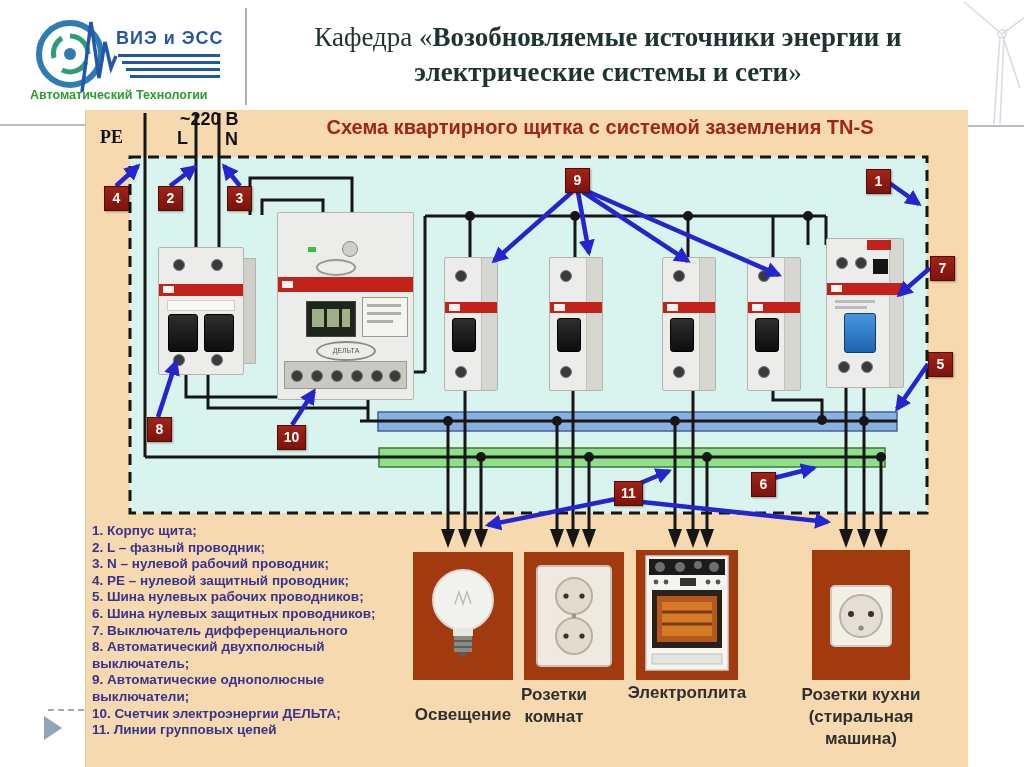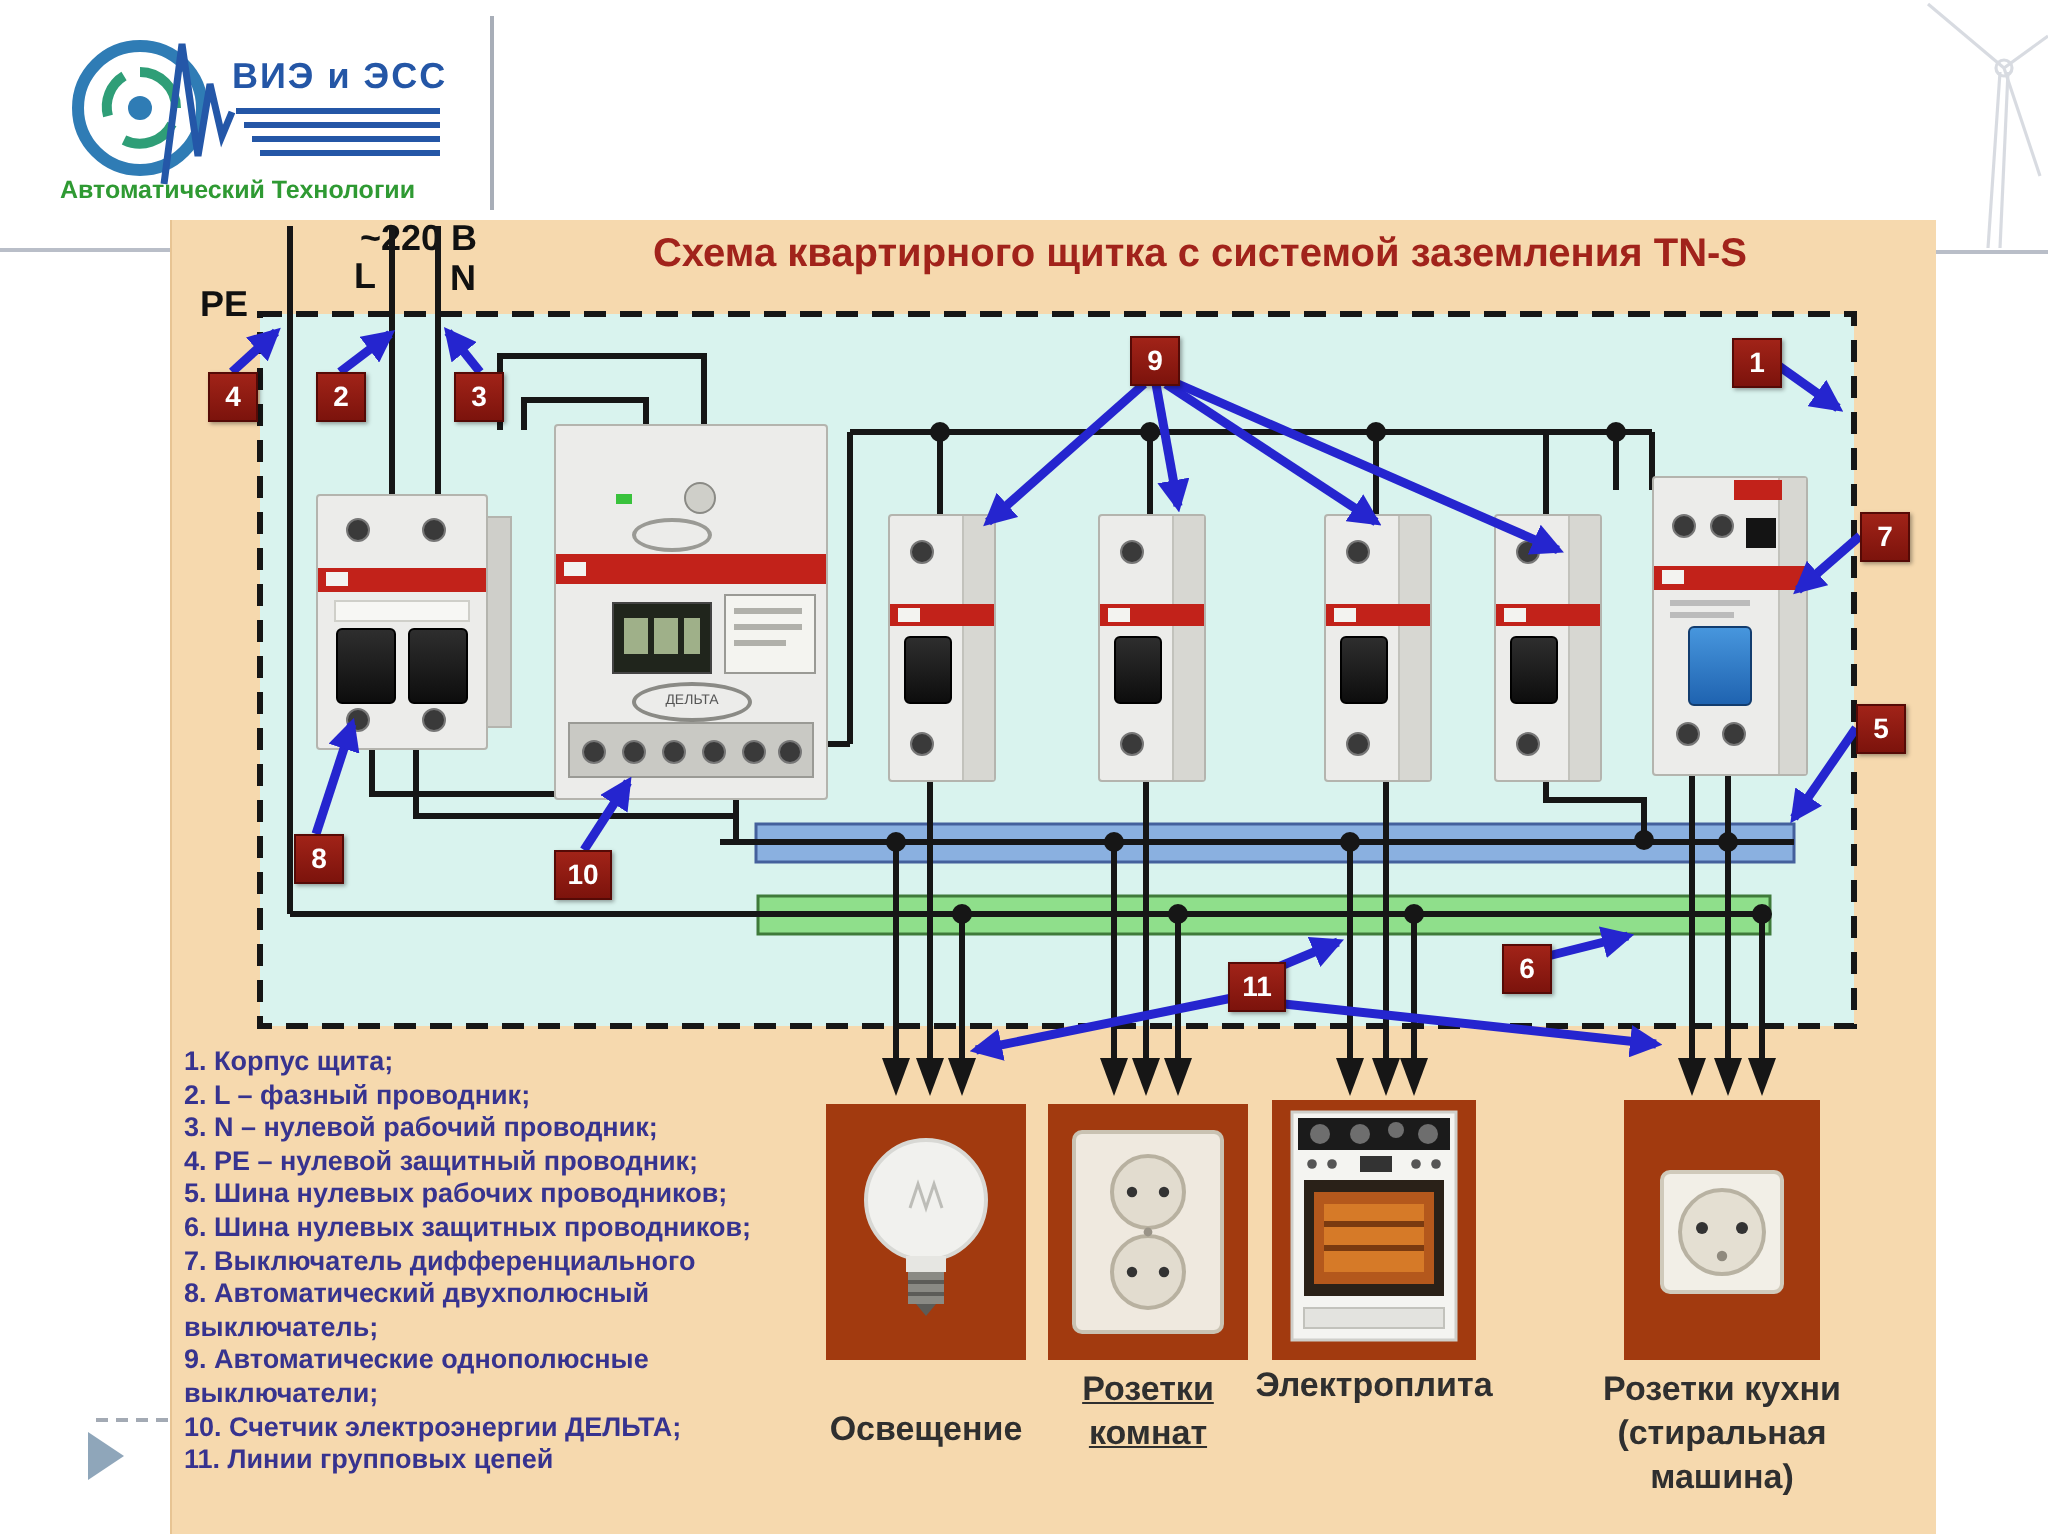--- a/index.html
+++ b/index.html
@@ -76,37 +76,40 @@
   </svg>
   <div class="abs logo-brand">ВИЭ и ЭСС</div>
   <div class="abs logo-line" style="left:118px;top:54px;width:102px;"></div>
   <div class="abs logo-line" style="left:122px;top:61px;width:98px;"></div>
   <div class="abs logo-line" style="left:126px;top:68px;width:94px;"></div>
   <div class="abs logo-line" style="left:130px;top:75px;width:90px;"></div>
   <div class="abs logo-sub">Автоматический Технологии</div>
 
   <div class="abs v-divider"></div>
 
+  <div class="abs hdr-title">
+    <span>Кафедра «</span><span class="bold">Возобновляемые источники энергии и электрические системы и сети</span><span>»</span>
+  </div>
 
   <svg class="abs" style="left:938px;top:0;" width="86" height="130" viewBox="0 0 86 130" opacity="0.55">
     <g fill="none" stroke="#b9bfca" stroke-width="1.6">
       <path d="M62,36 L56,124 M66,36 L62,124"></path>
       <path d="M64,34 L26,2 M64,34 L86,18 M64,34 L82,88"></path>
       <circle cx="64" cy="34" r="4"></circle>
     </g>
   </svg>
 </div>
 <div class="abs h-line-left"></div>
 <div class="abs h-line-right"></div>
 
 <div class="abs sheet"></div>
 
 <div class="abs diag-title">Схема квартирного щитка с системой заземления TN-S</div>
 
-<div class="abs inlabel" style="left:100px;top:142px;">PE</div>
+<div class="abs inlabel" style="left:100px;top:127px;font-family:Liberation Serif, serif;">PE</div>
 <div class="abs inlabel" style="left:180px;top:109px;">~220 В</div>
 <div class="abs inlabel" style="left:177px;top:128px;">L</div>
 <div class="abs inlabel" style="left:225px;top:129px;">N</div>
 
 <svg class="layer" width="1024" height="767">
 
   <rect x="130" y="157" width="797" height="356" fill="#d9f3ee" stroke="#161616" stroke-width="3" stroke-dasharray="11 7"></rect>
 
   <rect x="378" y="412" width="519" height="19" fill="#8ab0e0" stroke="#44609c" stroke-width="1.5"></rect>
   <rect x="379" y="448" width="506" height="19" fill="#8fdf8b" stroke="#3f7a3a" stroke-width="1.5"></rect>
@@ -286,21 +289,21 @@
     <circle cx="49" cy="66" r="21" fill="#e4dfd2" stroke="#b8b2a2" stroke-width="2"></circle>
     <circle cx="39" cy="64" r="3" fill="#333"></circle>
       <circle cx="59" cy="64" r="3" fill="#333"></circle>
     <circle cx="49" cy="78" r="2.6" fill="#8f8a7e"></circle>
   </svg>
 </div>
 
 <div class="abs load-label" style="left:405px;top:704px;width:116px;">
   <div>Освещение</div>
 </div>
-<div class="abs load-label" style="left:516px;top:684px;width:116px;text-decoration:underline;">
+<div class="abs load-label" style="left:496px;top:684px;width:116px;">
   <div>Розетки</div>
   <div>комнат</div>
 </div>
 <div class="abs load-label" style="left:624px;top:682px;width:126px;">
   <div>Электроплита</div>
 </div>
 <div class="abs load-label" style="left:796px;top:684px;width:130px;">
   <div>Розетки кухни</div>
   <div>(стиральная</div>
   <div>машина)</div>

